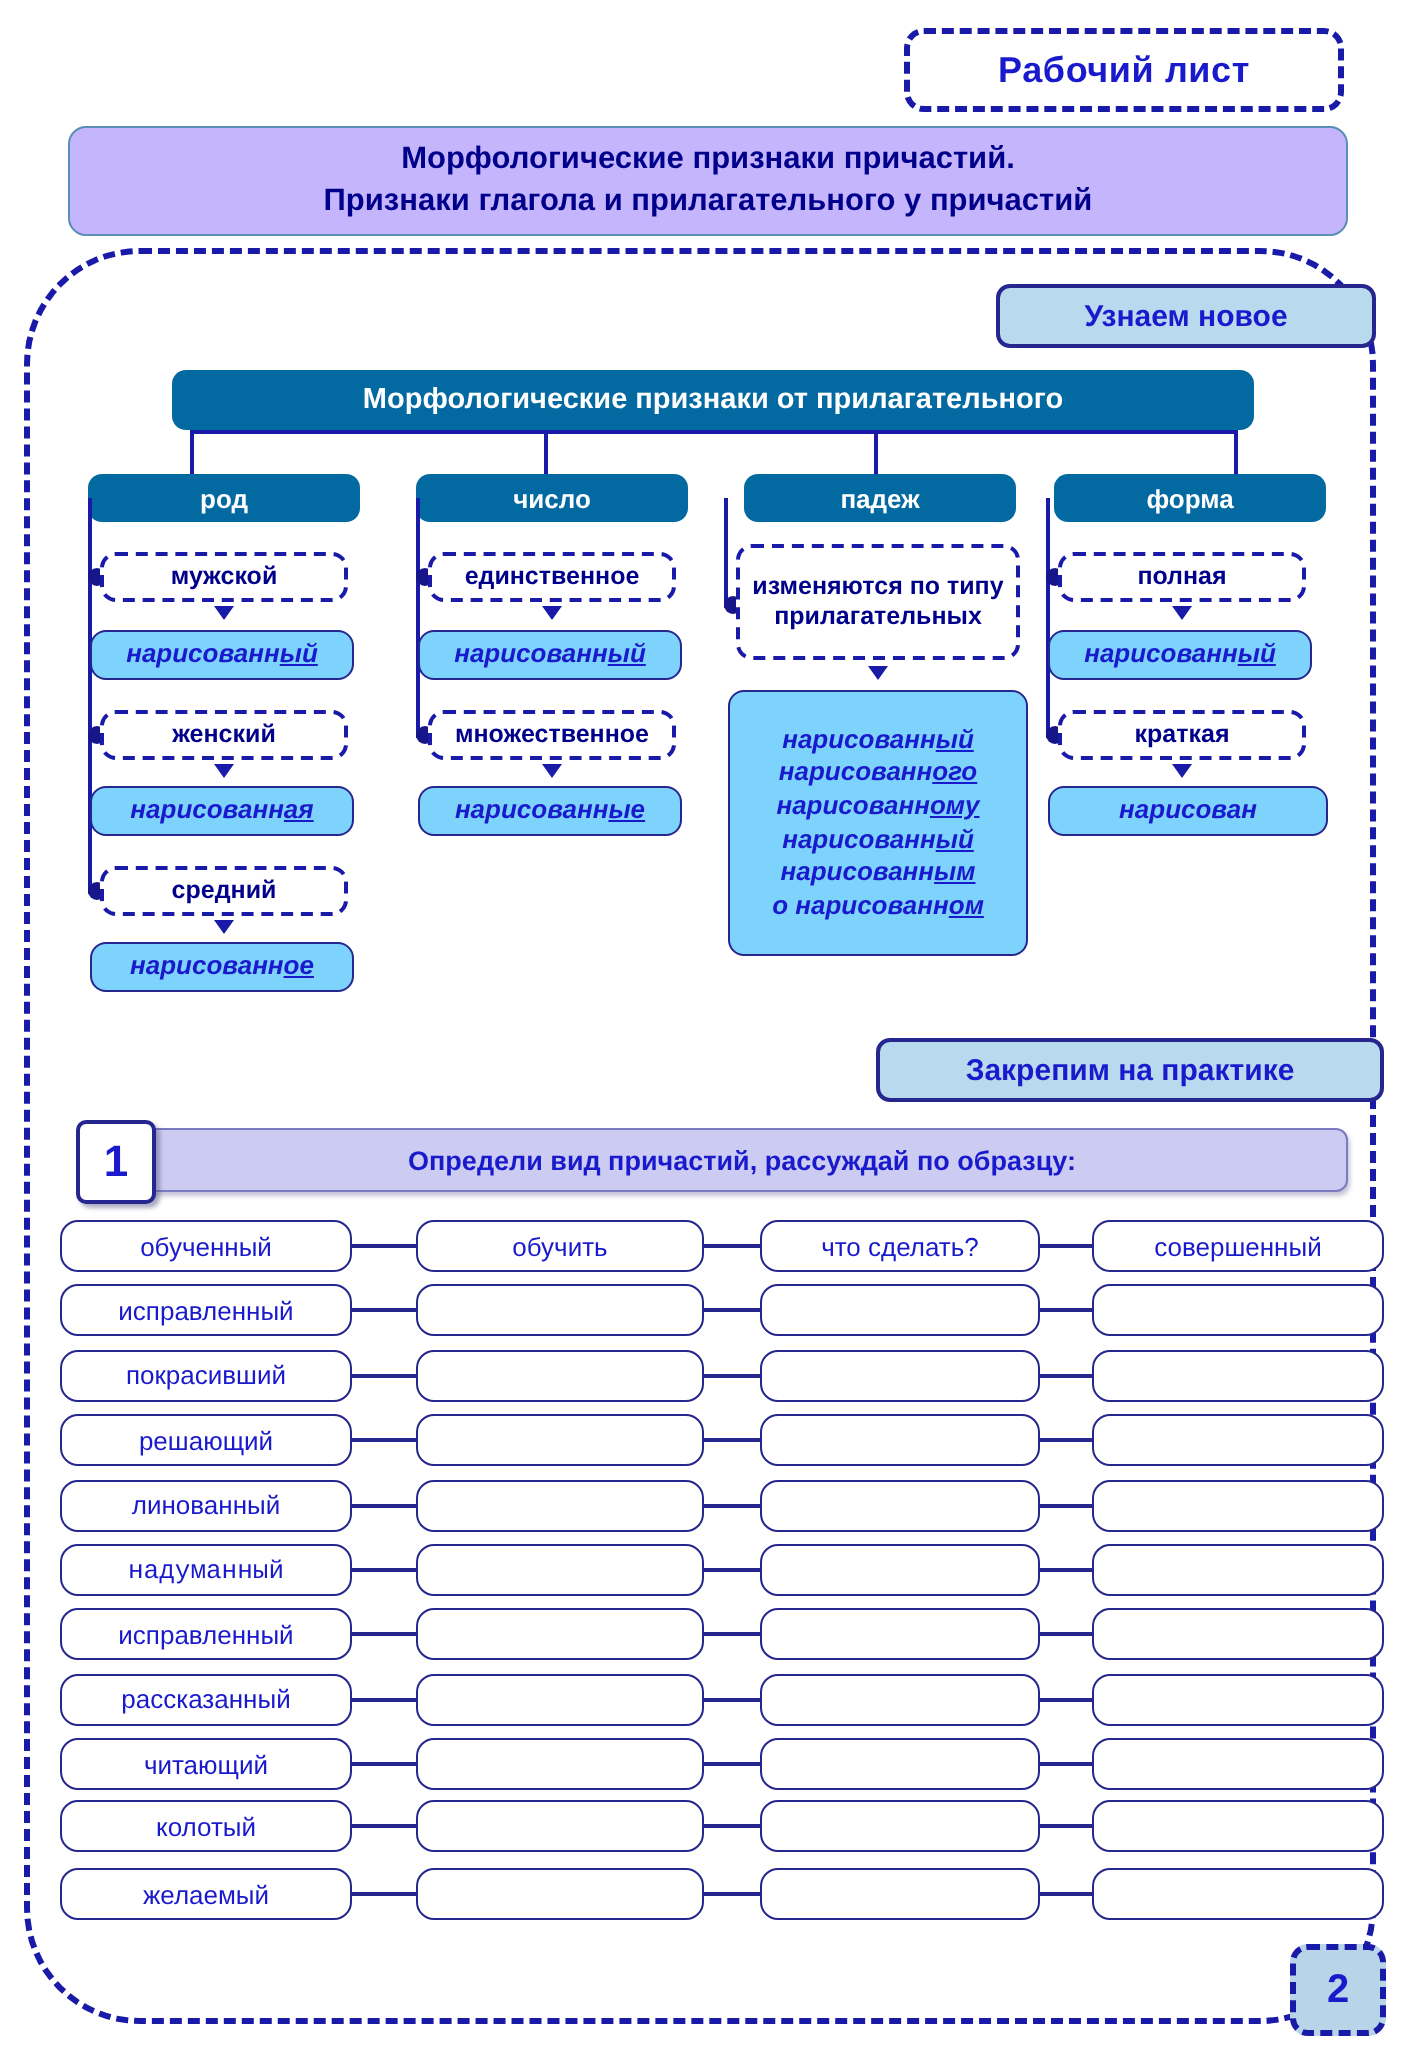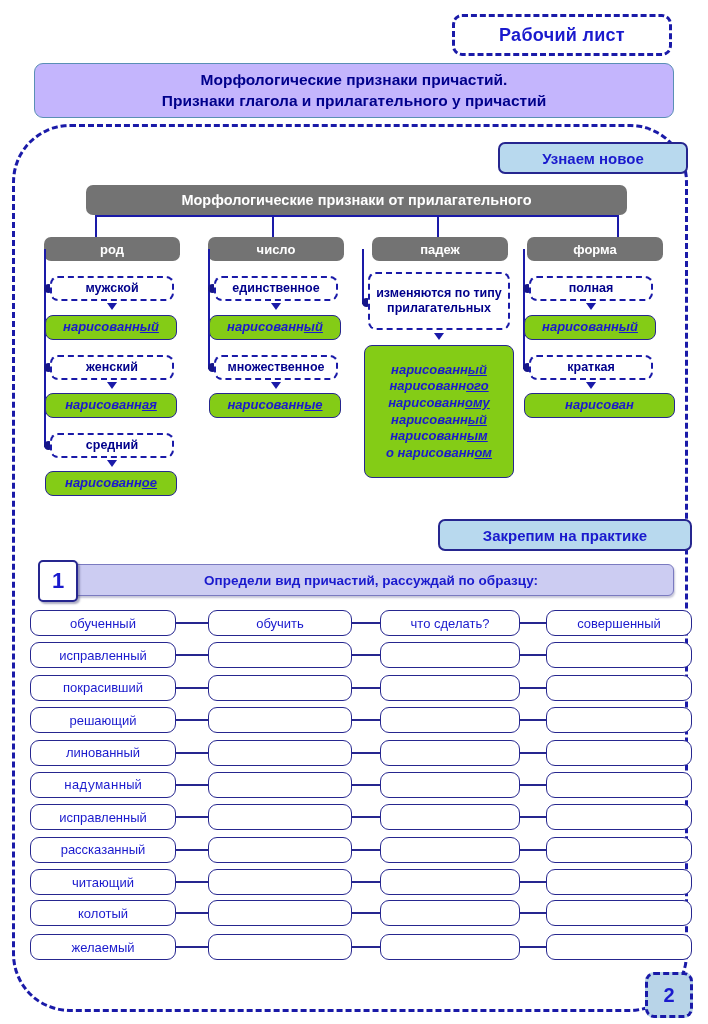--- a/index.html
+++ b/index.html
@@ -34,39 +34,39 @@
 
   
   .frame{
     position:absolute;left:12px;top:124px;width:676px;height:888px;
     border:3px dashed #1a1aa8;border-radius:58px;box-sizing:border-box;
     pointer-events:none;
   }
 
   
   .navy-box{
-    position:absolute;background:#737373;border-radius:7px;
+    position:absolute;background:#0369a1;border-radius:7px;
     display:flex;align-items:center;justify-content:center;
     color:#fff;font-size:13.5px;font-weight:bold;text-align:center;
   }
   #dia-head{left:86px;top:185px;width:541px;height:30px;font-size:14.5px;}
   .cat{height:24px;font-size:13px;}
   #cat-rod{left:44px;top:237px;width:136px;}
   #cat-chislo{left:208px;top:237px;width:136px;}
   #cat-padezh{left:372px;top:237px;width:136px;}
   #cat-forma{left:527px;top:237px;width:136px;}
 
   .dashed-box{
     position:absolute;border:2px dashed #1a1aa8;border-radius:8px;background:#fff;
     display:flex;align-items:center;justify-content:center;text-align:center;
     font-size:12.5px;font-weight:bold;color:#00008B;line-height:1.2;
     box-sizing:border-box;
   }
   .fill-box{
-    position:absolute;background:#84cc16;border:1.5px solid #26268f;border-radius:8px;
+    position:absolute;background:#7dd3fc;border:1.5px solid #26268f;border-radius:8px;
     display:flex;flex-direction:column;align-items:center;justify-content:center;
     font-size:13px;font-weight:bold;font-style:italic;color:#1a1acd;line-height:1.28;
     box-sizing:border-box;white-space:nowrap;
   }
   .fill-box u{text-decoration:underline;}
 
   
   .ln{position:absolute;background:#1a1aa8;}
   .vl{width:2px;} .hl{height:2px;}
   .dot{position:absolute;width:9px;height:9px;border-radius:50%;background:#161689;}
@@ -205,21 +205,21 @@
   <div class="dot" style="left:523px;top:363px;"></div>
 
   <div class="dashed-box" style="left:529px;top:276px;width:124px;height:25px;">полная</div>
   <div class="arrow" style="left:586px;top:303px;"></div>
   <div class="fill-box" style="left:524px;top:315px;width:132px;height:25px;">
     <span><span>нарисованн</span><u>ый</u></span>
   </div>
 
   <div class="dashed-box" style="left:529px;top:355px;width:124px;height:25px;">краткая</div>
   <div class="arrow" style="left:586px;top:382px;"></div>
-  <div class="fill-box" style="left:524px;top:393px;width:151px;height:25px;">
+  <div class="fill-box" style="left:524px;top:393px;width:140px;height:25px;">
     <span><span>нарисован</span><u></u></span>
   </div>
 
   <div class="sec-badge" id="badge-practice">Закрепим на практике</div>
 
   <div class="task-num">1</div>
   <div class="task-bar">Определи вид причастий, рассуждай по образцу:</div>
 
   <div id="exercise-rows">
       <div class="ex-row" style="top: 610px;">

